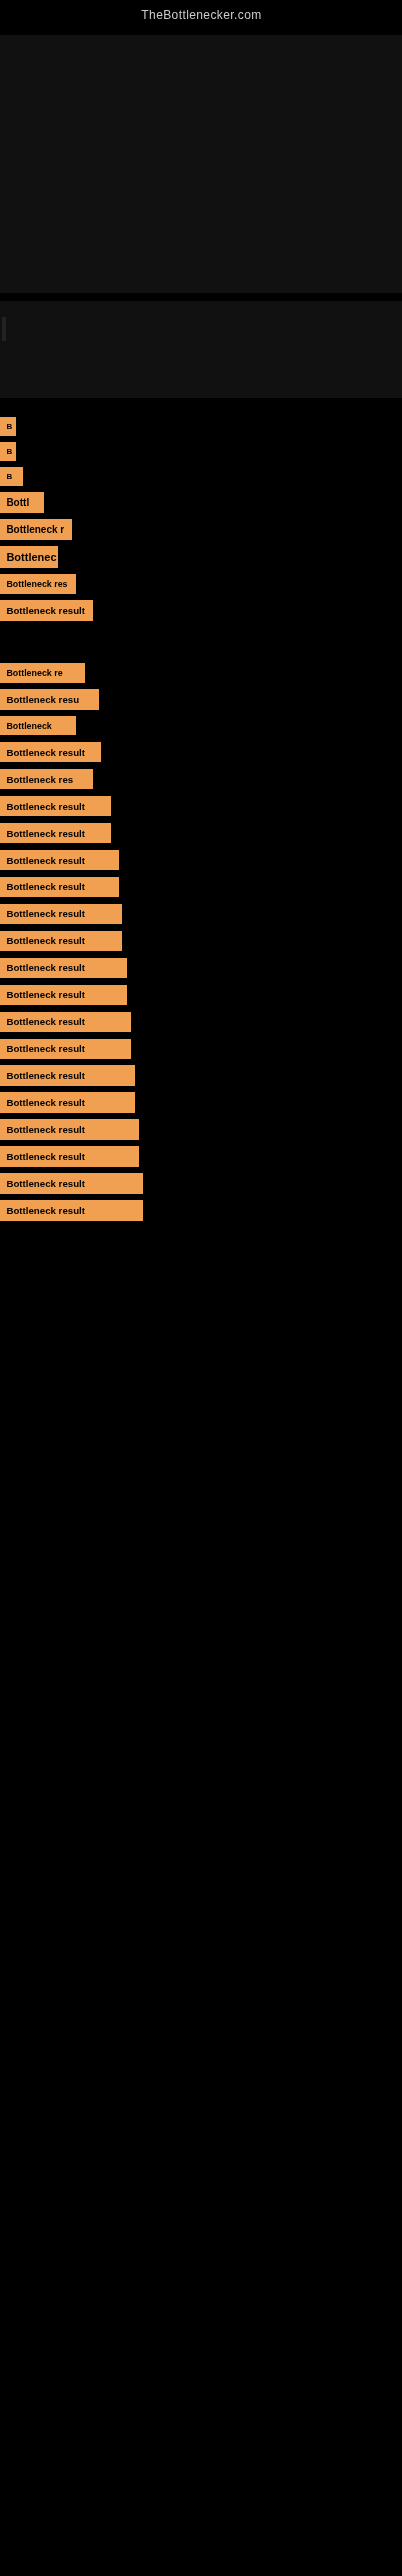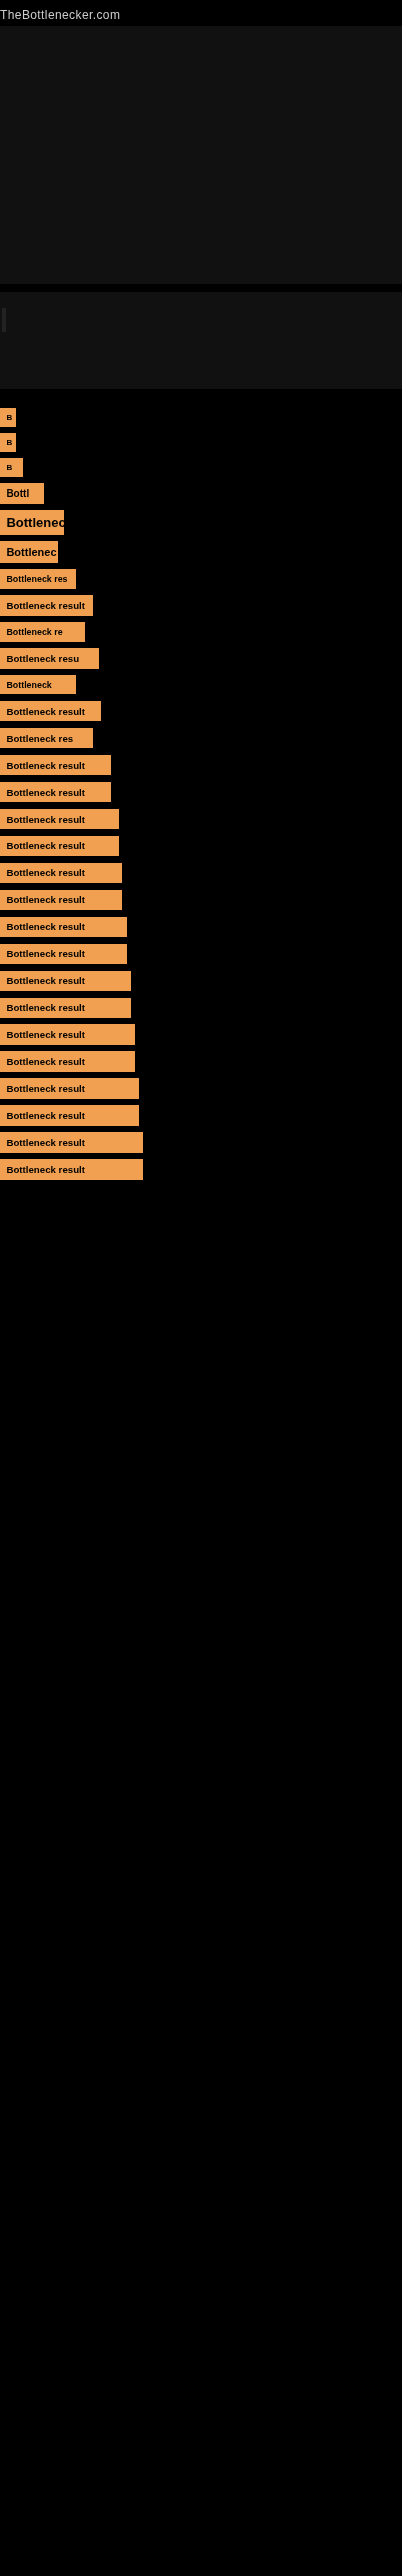--- a/index.html
+++ b/index.html
@@ -8,21 +8,22 @@
       width: 403px;
       min-height: 2576px;
       font-family: Arial, sans-serif;
       position: relative;
       overflow-x: hidden;
     }
 
     .site-title {
       color: #ccc;
       font-size: 12px;
-      padding: 8px 0 4px 0;
+      text-align: center;
+      padding: 8px 0 13px 0;
       letter-spacing: 0.4px;
     }
 
     .top-area {
       background: #111;
       width: 100%;
       height: 258px;
       position: relative;
     }
 
@@ -65,23 +66,23 @@
       padding: 4.8px 6.4px;
       display: inline-block;
       white-space: nowrap;
     }
 
     
     .w-20 { width: 16px; font-size: 8px; }
     .w-28 { width: 22.5px; font-size: 8px; }
     .w-50 { width: 44px; font-size: 10px; }
     .w-70 { width: 58px; font-size: 11px; }
-    .w-75 { width: 64px; font-size: 13px; }
+    .w-75 { width: 72px; font-size: 10px; }
     .w-90 { width: 76px; font-size: 8.9px; }
-    .w-100 { width: 85px; font-size: 8.9px; }
+    .w-100 { width: 85px; font-size: 8.9px; margin-top: 36px; }
     .w-110 { width: 93px; font-size: 9.7px; }
     .w-115 { width: 99px; font-size: 9.7px; }
     .w-120 { width: 101px; font-size: 9.7px; }
     .w-130 { width: 111px; font-size: 9.7px; }
     .w-140 { width: 119px; font-size: 9.7px; }
     .w-145 { width: 122px; font-size: 9.7px; }
     .w-150 { width: 127px; font-size: 9.7px; }
     .w-155 { width: 131px; font-size: 9.7px; }
     .w-160 { width: 135px; font-size: 9.7px; }
     .w-165 { width: 139px; font-size: 9.7px; }

